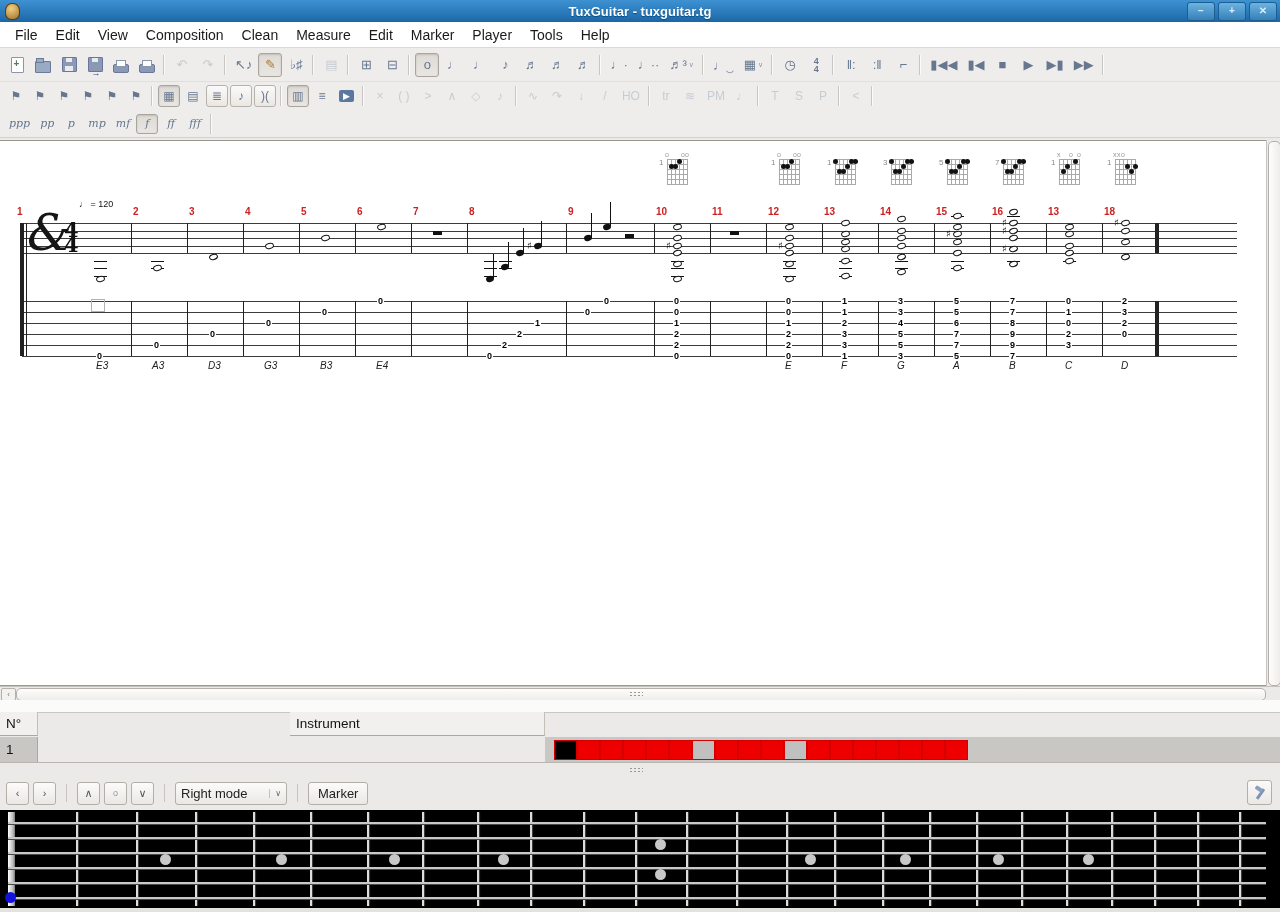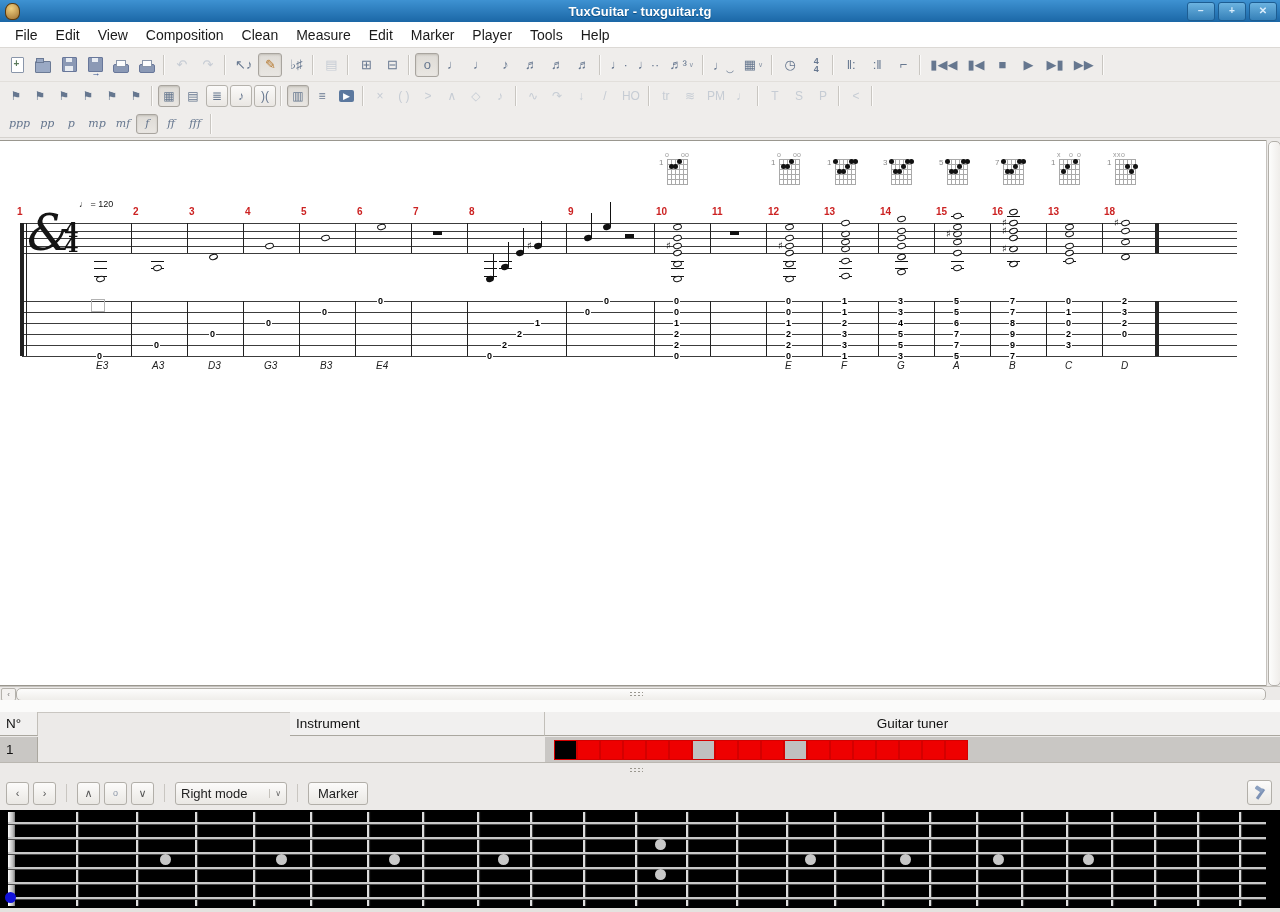--- a/index.html
+++ b/index.html
@@ -810,21 +810,20 @@
   <div class="harrow">‹</div>
   <div class="hthumb"></div>
   <div class="grip" style="left:629px;top:4px;"></div>
 </div>
 
 <div id="tablegap"></div>
 
 <div id="ttable">
   <div class="thead" style="left:0;width:38px;">N°</div>
   <div class="thead" style="left:290px;width:255px;">Instrument</div>
-  <div class="thead tuner-head" style="left:545px;width:735px;border-right:none;">Guitar tuner</div>
   <div class="trow" style="left:0;width:38px;">1</div>
   <div class="trow" style="left:545px;width:735px;border-right:none;">
     <div id="tunercells" style="display:flex;margin-left:3px;">
         <div class="tuner-cell" style="background: rgb(0, 0, 0);"></div>
         <div class="tuner-cell" style="background: rgb(238, 0, 0);"></div>
         <div class="tuner-cell" style="background: rgb(238, 0, 0);"></div>
         <div class="tuner-cell" style="background: rgb(238, 0, 0);"></div>
         <div class="tuner-cell" style="background: rgb(238, 0, 0);"></div>
         <div class="tuner-cell" style="background: rgb(238, 0, 0);"></div>
         <div class="tuner-cell" style="background: rgb(192, 192, 192);"></div>

